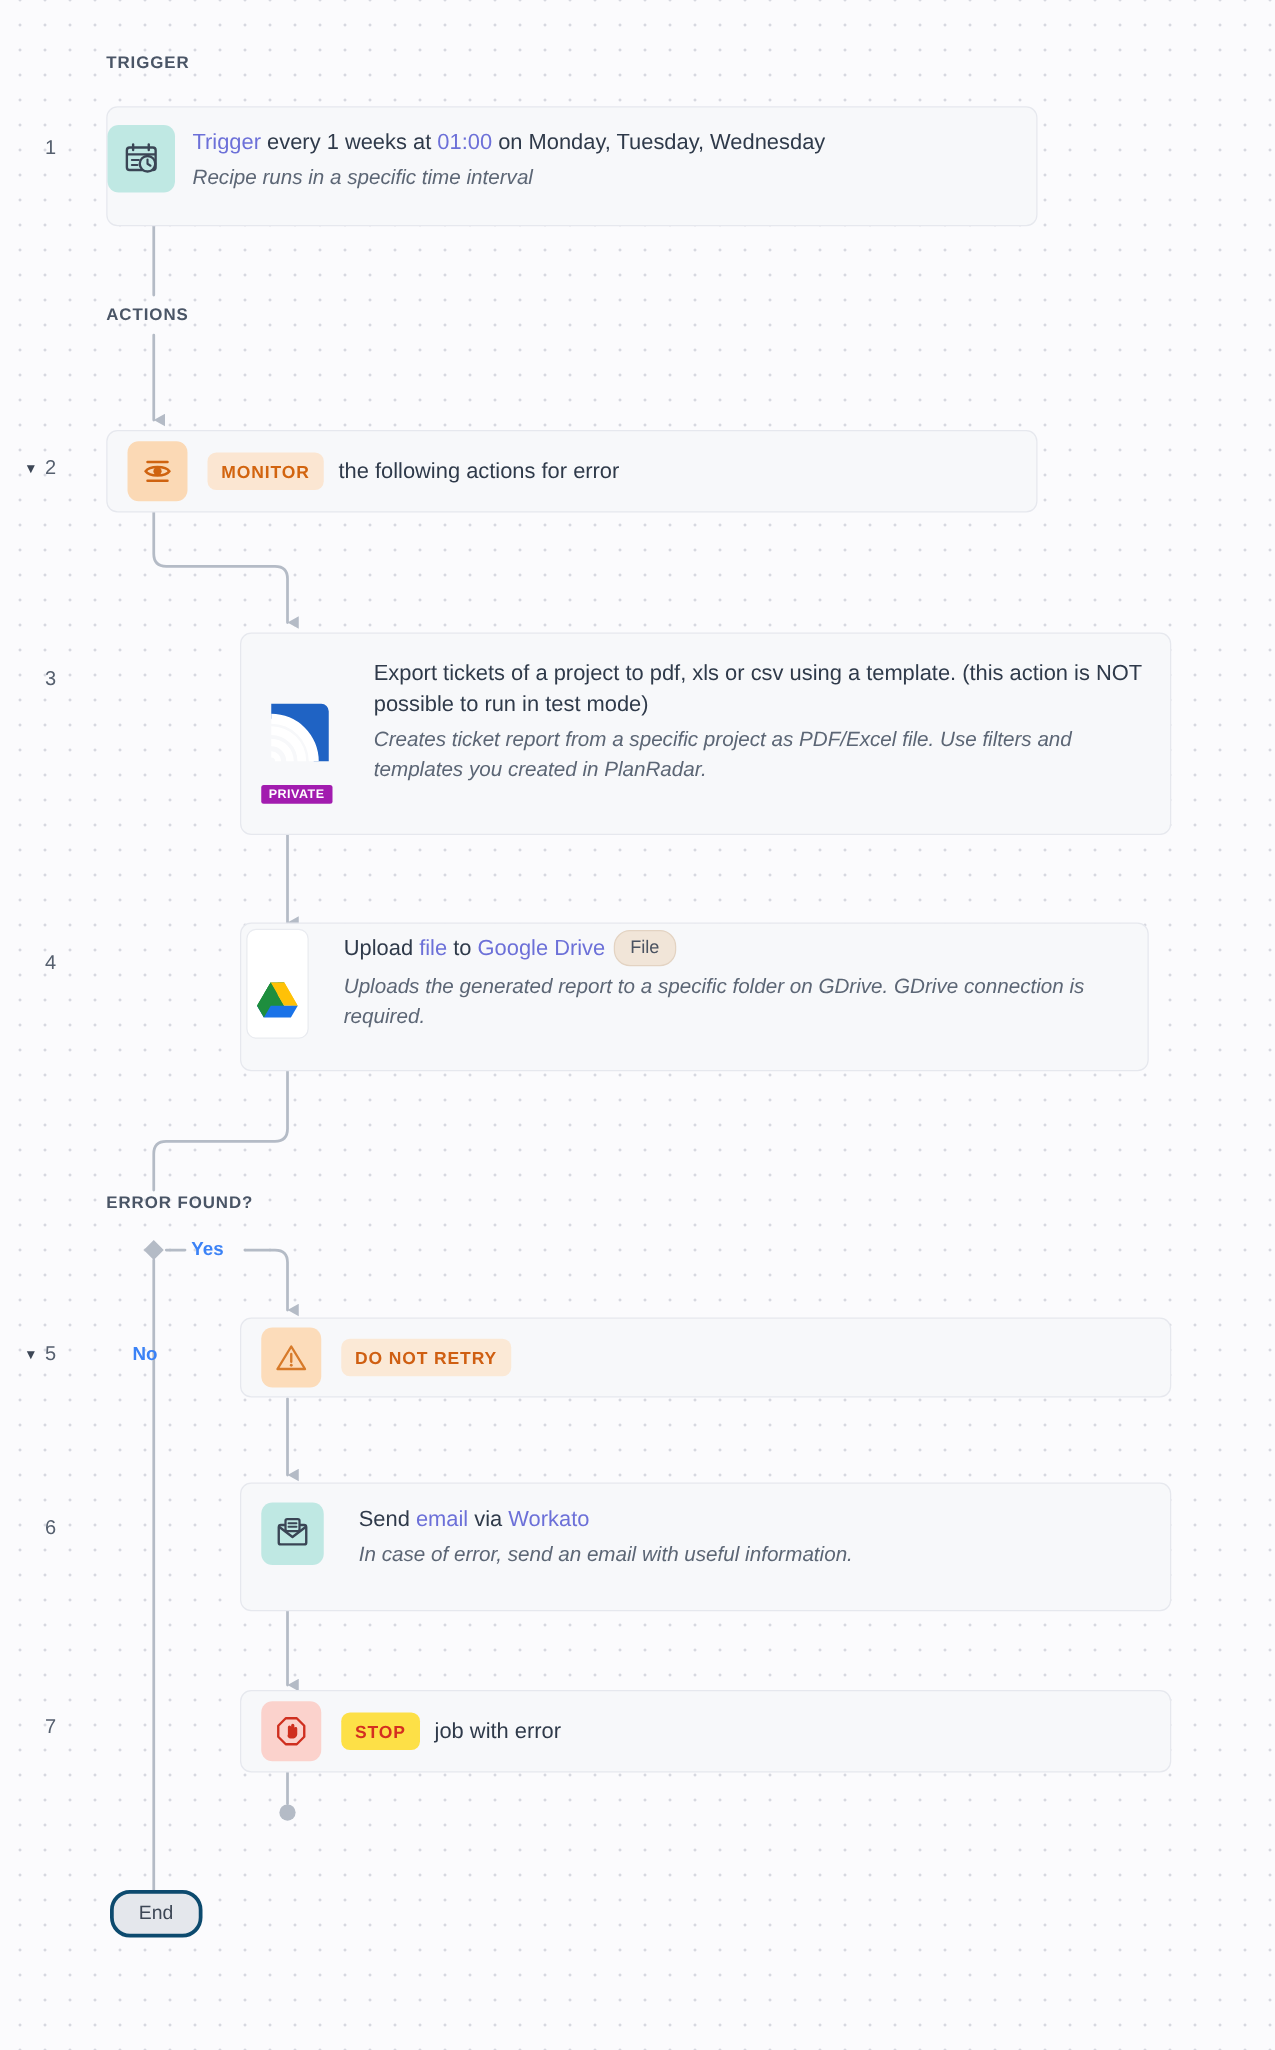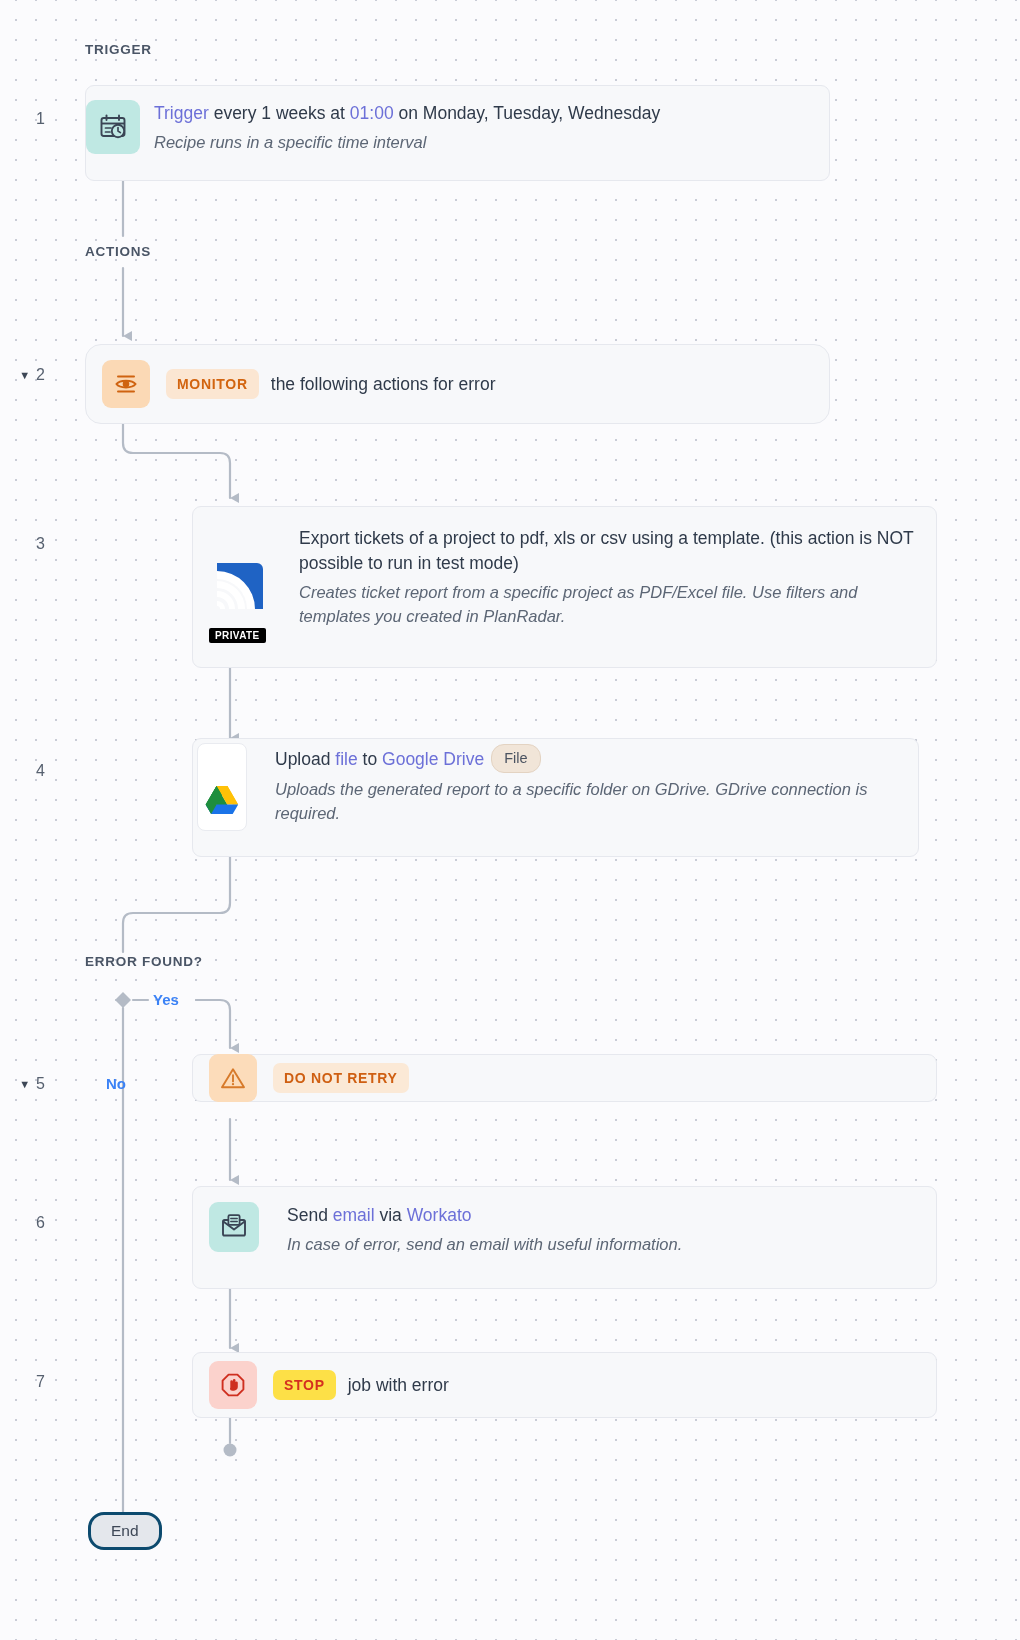--- a/index.html
+++ b/index.html
@@ -116,21 +116,21 @@
     border:1px solid #e3d3c2;
     border-radius:13px;
     padding:3px 12px;
     margin-left:7px;
     vertical-align:2px;
   }
 
   .private-tag{
     position:absolute;
     left:0;bottom:-26px;
-    background:#000000;
+    background:#a21caf;
     color:#ffffff;
     font-size:10px;
     font-weight:700;
     letter-spacing:.04em;
     padding:2px 6px;
     border-radius:2px;
     line-height:1.15;
     text-align:center;
   }
 
@@ -226,21 +226,21 @@
         <span class="accent">Trigger</span><span> every 1 weeks at </span><span class="accent">01:00</span><span> on Monday, Tuesday, Wednesday</span>
       </div>
       <div class="sub-line">Recipe runs in a specific time interval</div>
     </div>
   </div>
 
   <div class="step-num" style="left:-15px;top:366px;">
     <span class="caret">▼</span><span>2</span>
   </div>
 
-  <div class="card mid" style="left:85px;top:344px;width:745px;height:80px;padding:8px 16px;border-radius:16px;">
+  <div class="card mid" style="left:85px;top:344px;width:745px;height:66px;padding:8px 16px;">
     <div class="icon-box peach" style="width:48px;height:48px;">
       <svg width="28" height="28" viewBox="0 0 28 28" fill="none">
         <path d="M6 6.5 H22" stroke="#cf6310" stroke-width="2" stroke-linecap="round"></path>
         <path d="M6 21.5 H22" stroke="#cf6310" stroke-width="2" stroke-linecap="round"></path>
         <path d="M4.5 14 C7.5 9.5, 20.5 9.5, 23.5 14 C20.5 18.5, 7.5 18.5, 4.5 14 Z" stroke="#cf6310" stroke-width="2" fill="none"></path>
         <circle cx="14" cy="14" r="3.3" fill="#cf6310"></circle>
       </svg>
     </div>
     <div style="margin-left:2px;">
       <span class="badge monitor">MONITOR</span><span class="inline-text">the following actions for error</span>
@@ -290,21 +290,21 @@
         <span>Upload </span><span class="accent">file</span><span> to </span><span class="accent">Google Drive</span><span class="pill">File</span>
       </div>
       <div class="sub-line">Uploads the generated report to a specific folder on GDrive. GDrive connection is required.</div>
     </div>
   </div>
 
   <div class="step-num" style="left:-15px;top:1075px;">
     <span class="caret">▼</span><span>5</span>
   </div>
 
-  <div class="card mid" style="left:192px;top:1054px;width:745px;height:48px;padding:6px 16px;">
+  <div class="card mid" style="left:192px;top:1054px;width:745px;height:64px;padding:6px 16px;">
     <div class="icon-box peach2" style="width:48px;height:48px;">
       <svg width="28" height="28" viewBox="0 0 28 28" fill="none">
         <path d="M14 5.2 L25 23.2 H3 Z" stroke="#d77a2a" stroke-width="1.9" stroke-linejoin="round" fill="none"></path>
         <path d="M14 11.2 V17.4" stroke="#d77a2a" stroke-width="1.9" stroke-linecap="round"></path>
         <circle cx="14" cy="20.2" r="1.15" fill="#d77a2a"></circle>
       </svg>
     </div>
     <div style="margin-left:2px;">
       <span class="badge retry">DO NOT RETRY</span>
     </div>

